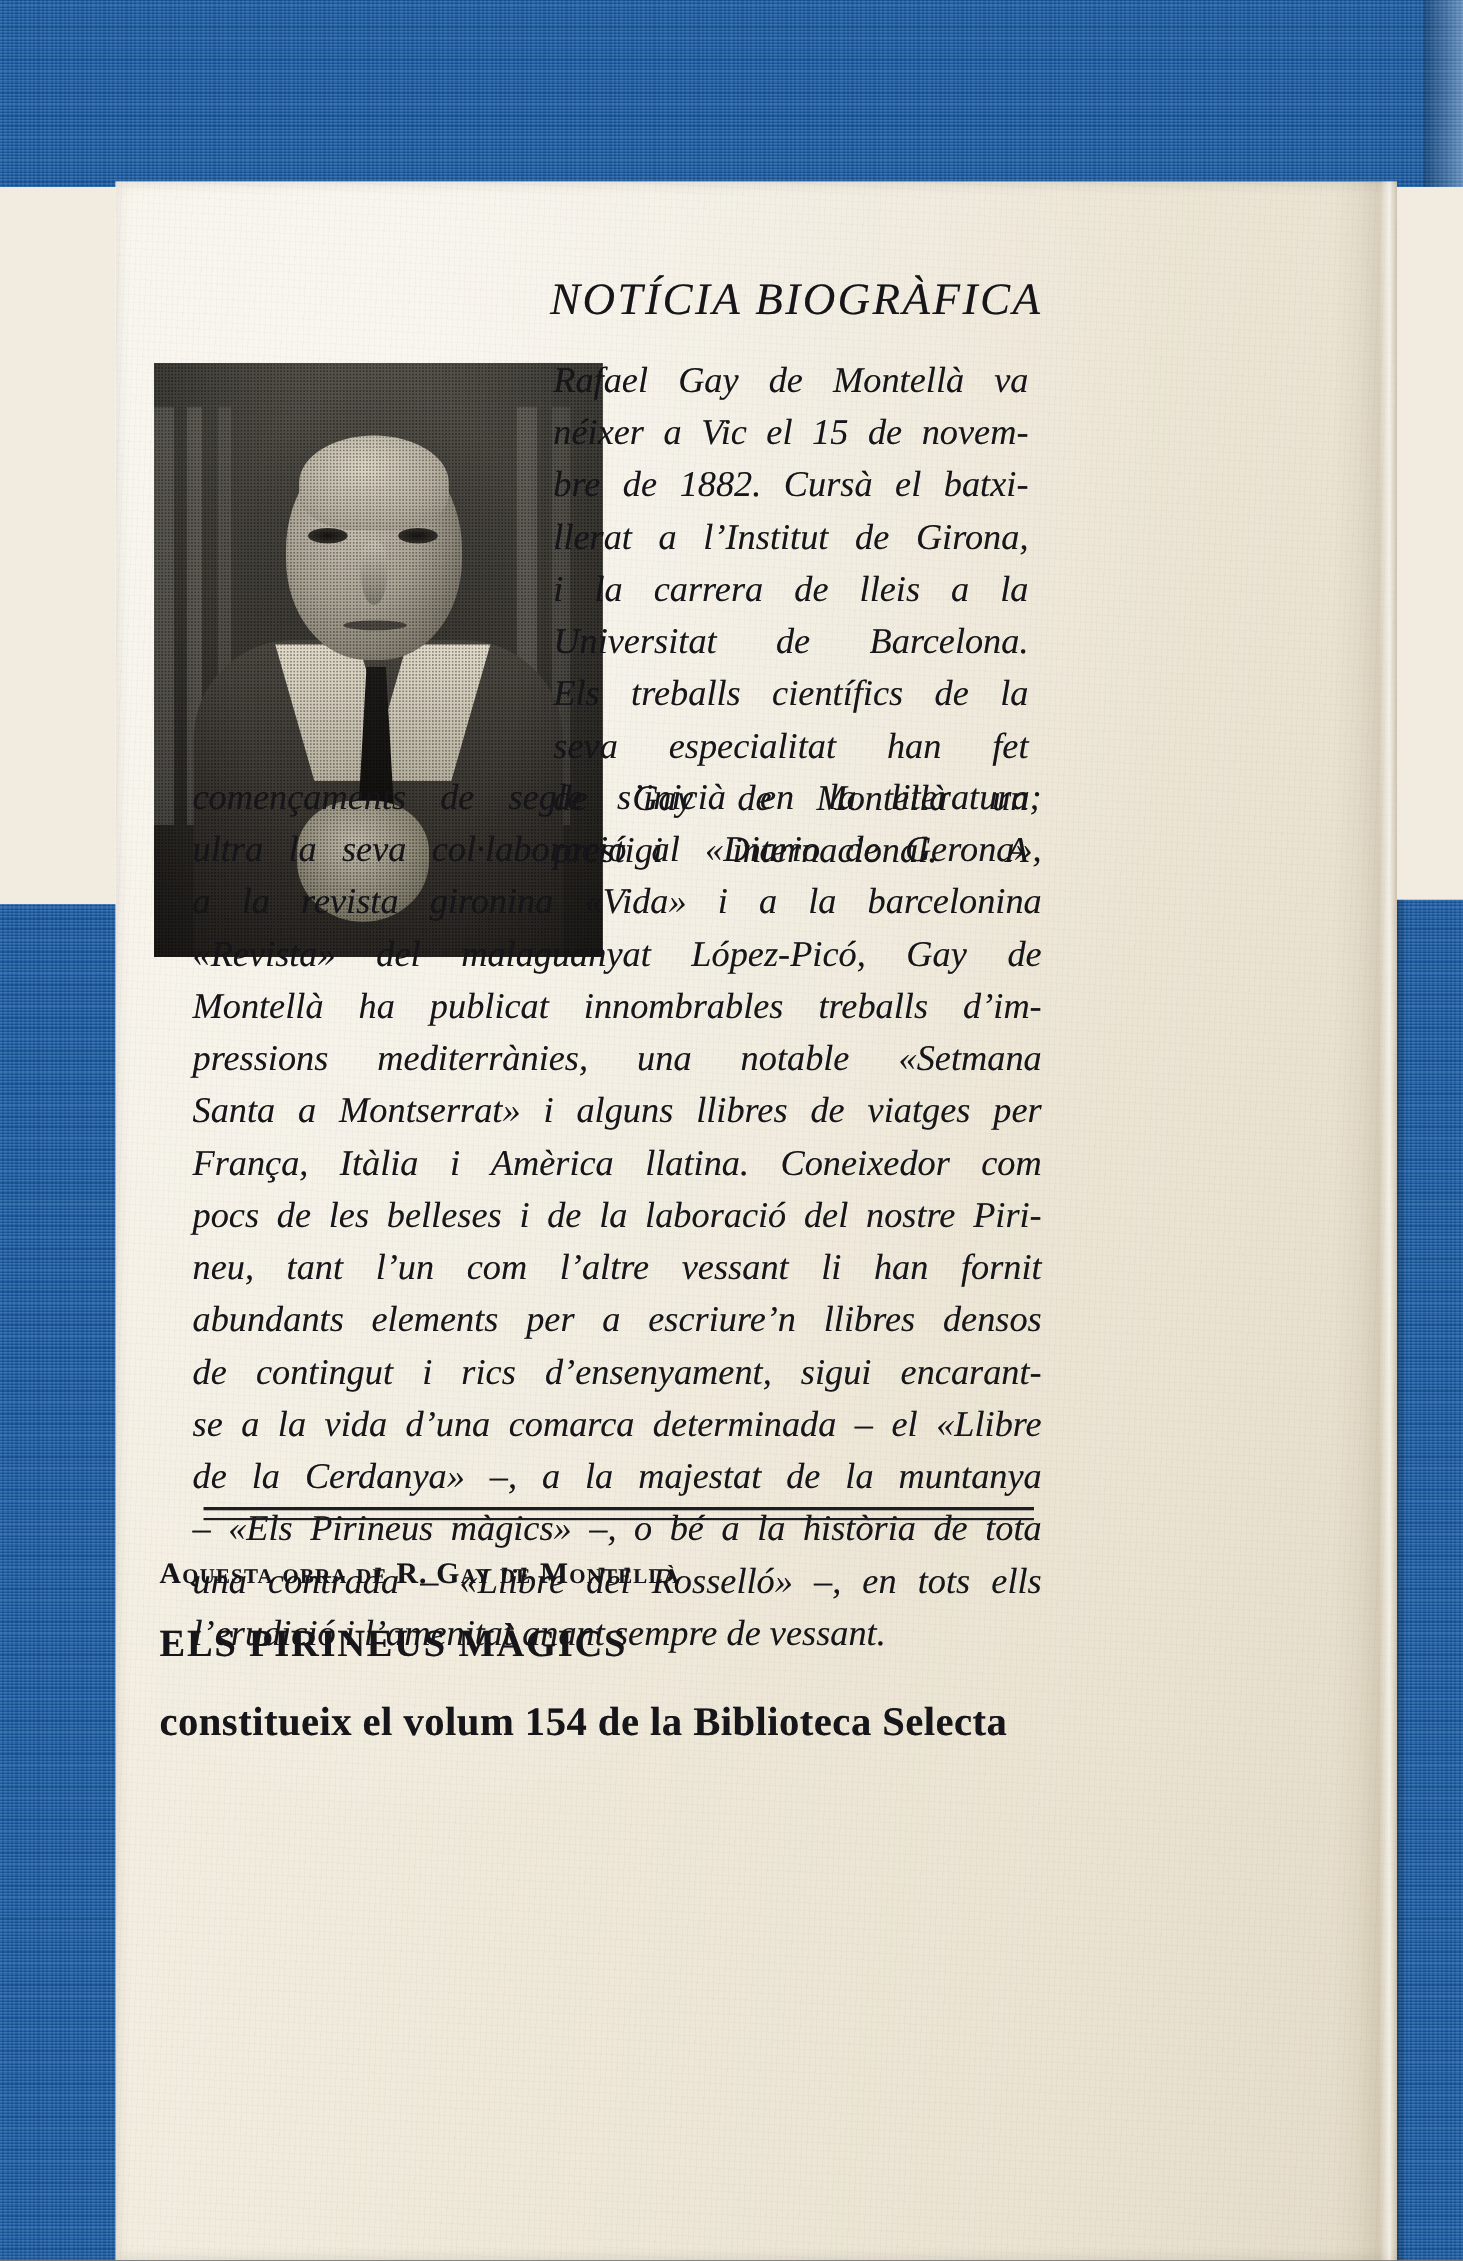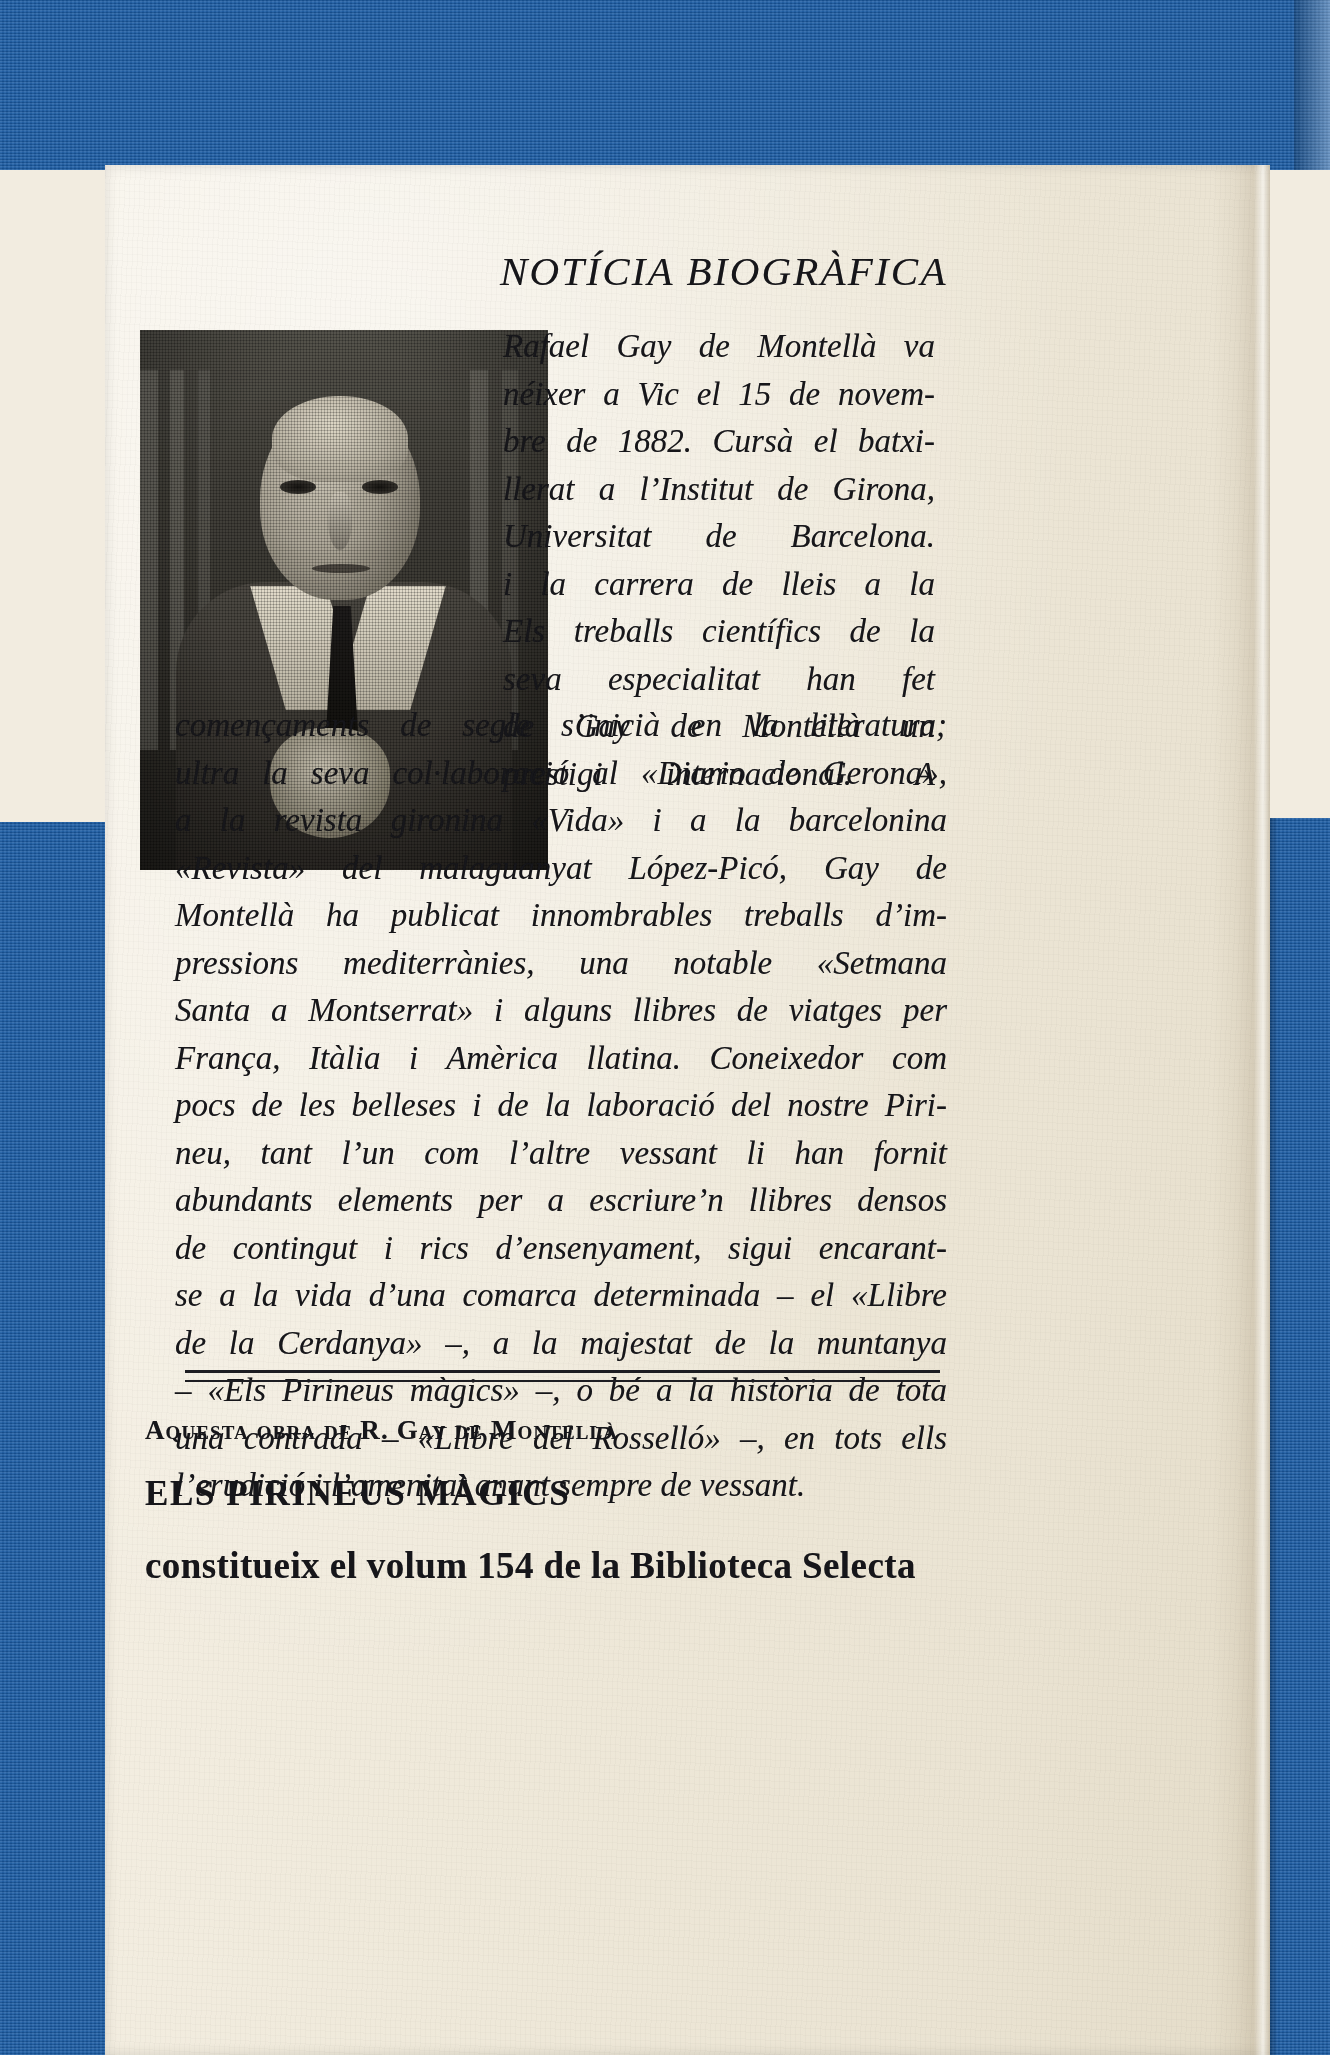--- a/index.html
+++ b/index.html
@@ -326,22 +326,22 @@
 
     <div id="content">
 
       <div id="heading">NOTÍCIA BIOGRÀFICA</div>
 
       <div id="bio-indent">
           <span class="ln">Rafael Gay de Montellà va</span>
           <span class="ln">néixer a Vic el 15 de novem-</span>
           <span class="ln">bre de 1882. Cursà el batxi-</span>
           <span class="ln">llerat a l’Institut de Girona,</span>
+          <span class="ln">i la carrera de lleis a la</span>
           <span class="ln">Universitat de Barcelona.</span>
-          <span class="ln">i la carrera de lleis a la</span>
           <span class="ln">Els treballs científics de la</span>
           <span class="ln">seva especialitat han fet</span>
           <span class="ln">de Gay de Montellà un</span>
           <span class="ln">prestigi internacional. A</span>
         </div>
 
       <div id="bio-full">
           <span class="ln">començaments de segle s’inicià en la literatura;</span>
           <span class="ln">ultra la seva col·laboració al «Diario de Gerona»,</span>
           <span class="ln">a la revista gironina «Vida» i a la barcelonina</span>

